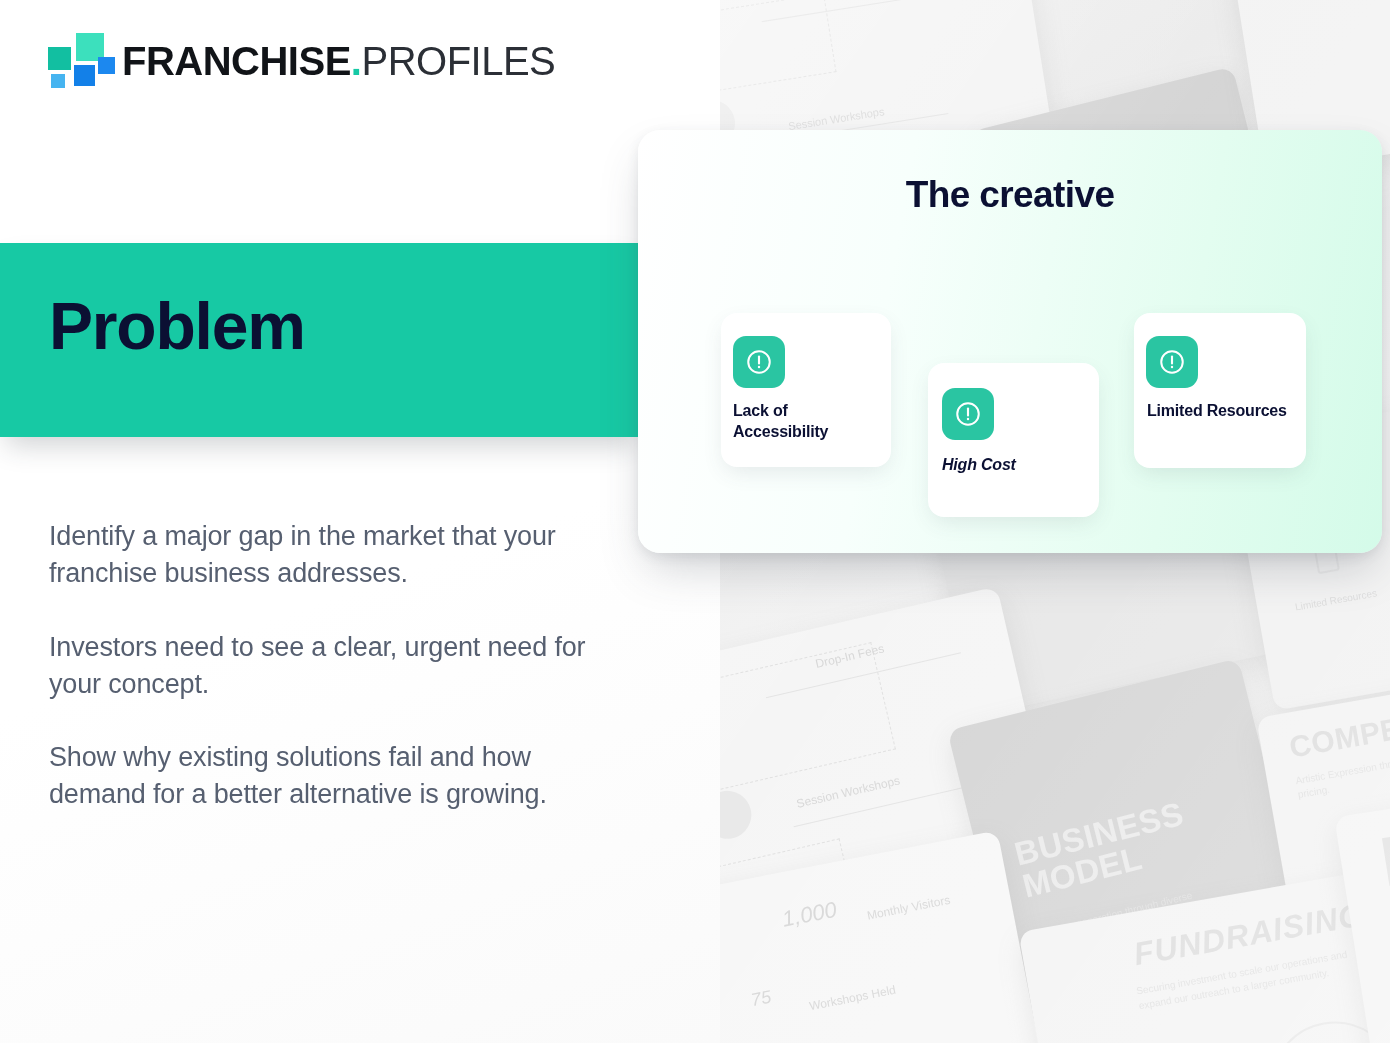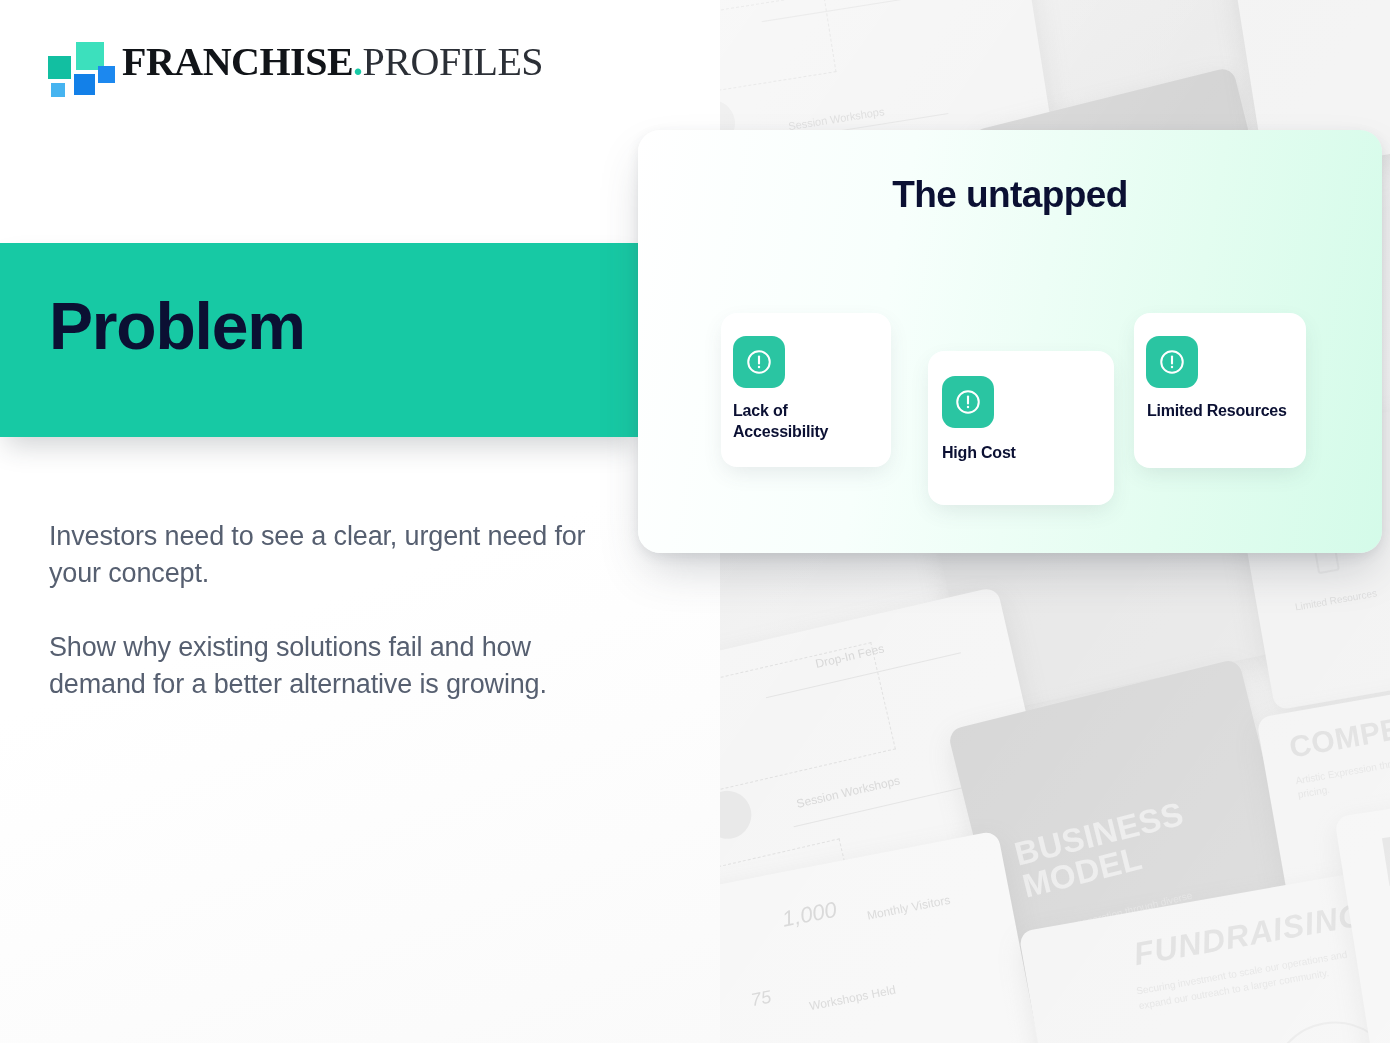--- a/index.html
+++ b/index.html
@@ -11,21 +11,21 @@
   #stage { position:relative; width:1390px; height:1043px; overflow:hidden; background:#fff; }
 
   
   .left-pane {
     position:absolute; left:0; top:0; width:720px; height:1043px;
     background:linear-gradient(160deg,#ffffff 0%,#ffffff 55%,#fafafa 100%);
     z-index:3;
   }
 
   
-  .logo { position:absolute; left:48px; top:42px; display:flex; align-items:flex-start; height:62px;font-family:Liberation Serif, serif; }
+  .logo { position:absolute; left:48px; top:30px; display:flex; align-items:center; height:62px; }
   .logo-mark { position:relative; width:60px; height:56px; flex:none; }
   .logo-mark i { position:absolute; display:block; }
   .sq1 { left:0px;  top:14px; width:23px; height:23px; background:#12bfa1; }
   .sq2 { left:28px; top:0px;  width:28px; height:28px; background:#3ce0bd; }
   .sq3 { left:26px; top:32px; width:21px; height:21px; background:#1380e8; }
   .sq4 { left:50px; top:24px; width:17px; height:17px; background:#1c88ef; }
   .sq5 { left:3px;  top:41px; width:14px; height:14px; background:#46b4f0; }
   .logo-text { font-size:40px; letter-spacing:-0.5px; white-space:nowrap; margin-left:14px; line-height:1; }
   .logo-bold { font-weight:700; color:#111418; }
   .logo-dot  { font-weight:700; color:#16c9a5; }
@@ -95,21 +95,21 @@
   .panel-sub {
     position:absolute; left:120px; right:120px; top:100px; text-align:center;
     font-size:14.5px; line-height:1.42; color:#939aa3; font-weight:400;
   }
 
   .mini-card {
     position:absolute; background:#ffffff; border-radius:16px;
     box-shadow:0 8px 22px -4px rgba(70,80,90,0.13);
   }
   .mc1 { left:83px;  top:183px; width:170px; height:154px; }
-  .mc2 { left:290px; top:221px; width:186px; height:154px; }
+  .mc2 { left:290px; top:233px; width:171px; height:154px;font-style:italic; }
   .mc3 { left:496px; top:183px; width:172px; height:155px; }
 
   .mc-icon {
     position:absolute; left:12px; top:23px; width:52px; height:52px;
     border-radius:13px; background:#2ac5a2;
     display:flex; align-items:center; justify-content:center;
   }
   .mc2 .mc-icon { top:25px; left:14px; }
   .mc-label {
     position:absolute; left:12px; right:10px; top:88px;
@@ -218,26 +218,27 @@
     <span class="logo-text">
       <span class="logo-bold">FRANCHISE</span><span class="logo-dot">.</span><span class="logo-thin">PROFILES</span>
     </span>
   </div>
 
   <div class="banner">
     <div class="banner-title">Problem</div>
   </div>
 
   <div class="copy">
+    <p>Identify a major gap in the market that your franchise business addresses.</p>
     <p>Investors need to see a clear, urgent need for your concept.</p>
     <p>Show why existing solutions fail and how demand for a better alternative is growing.</p>
   </div>
 
   <div class="panel">
-    <div class="panel-title">The untapped</div>
+    <div class="panel-title">The creative</div>
 
     <div class="mini-card mc1">
       <div class="mc-icon">
         <svg width="30" height="30" viewBox="0 0 24 24" fill="none" aria-hidden="true">
           <circle cx="12" cy="12" r="8.6" stroke="#ffffff" stroke-width="1.6"></circle>
           <line x1="12" y1="7.6" x2="12" y2="13.1" stroke="#ffffff" stroke-width="1.7" stroke-linecap="round"></line>
           <circle cx="12" cy="16" r="0.95" fill="#ffffff"></circle>
         </svg>
       </div>
       <div class="mc-label">Lack of Accessibility</div>

